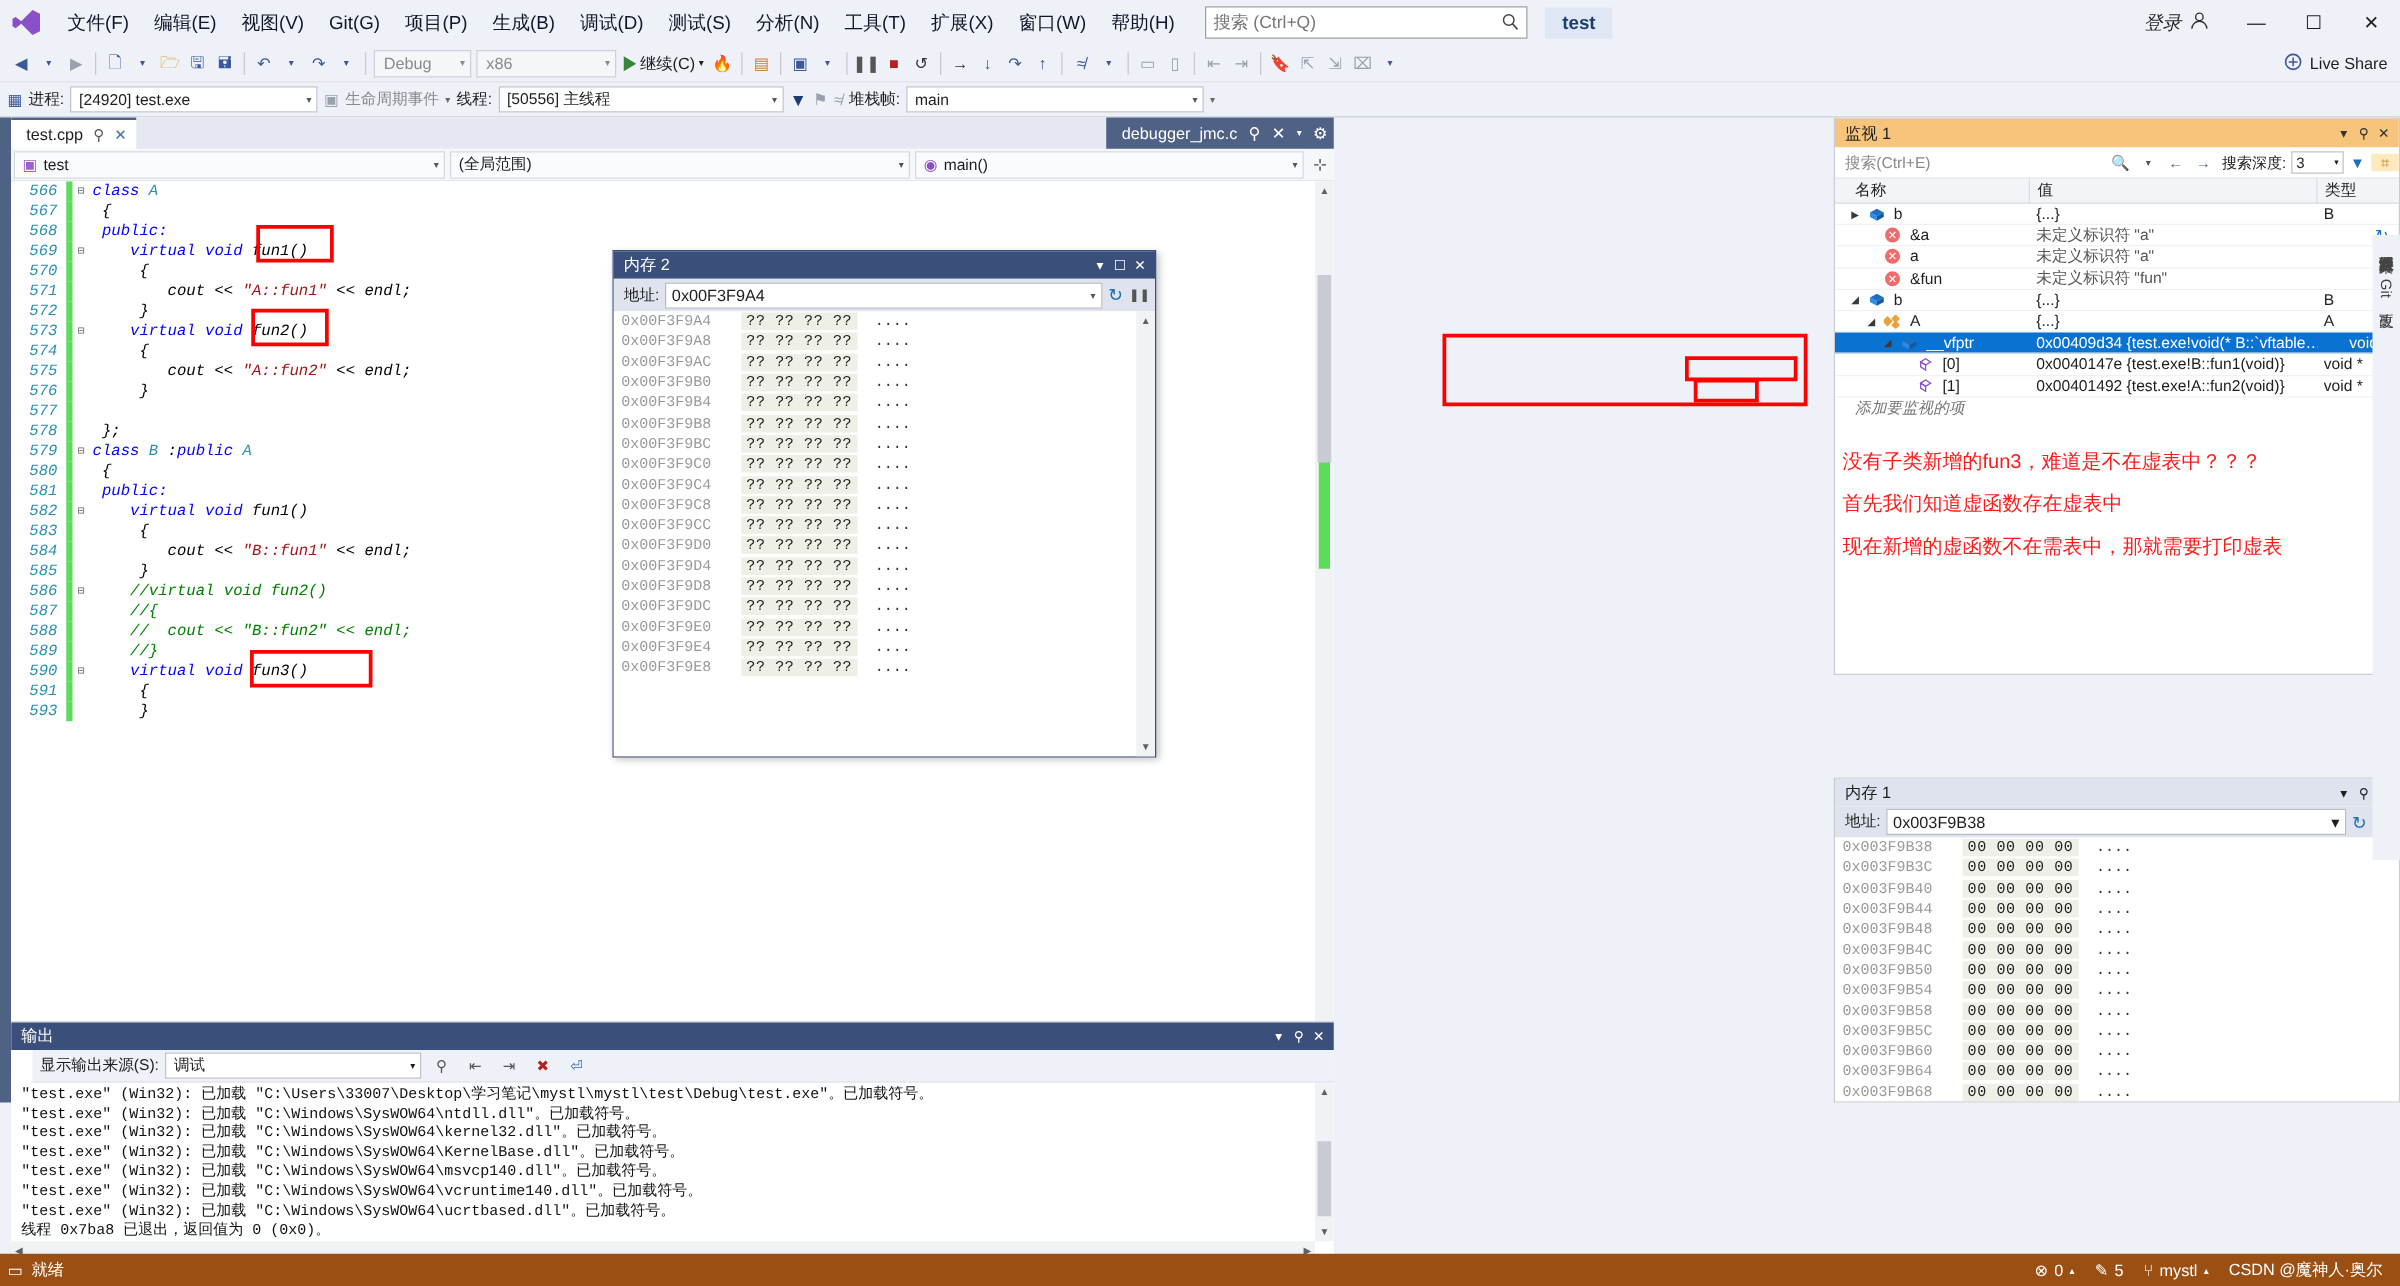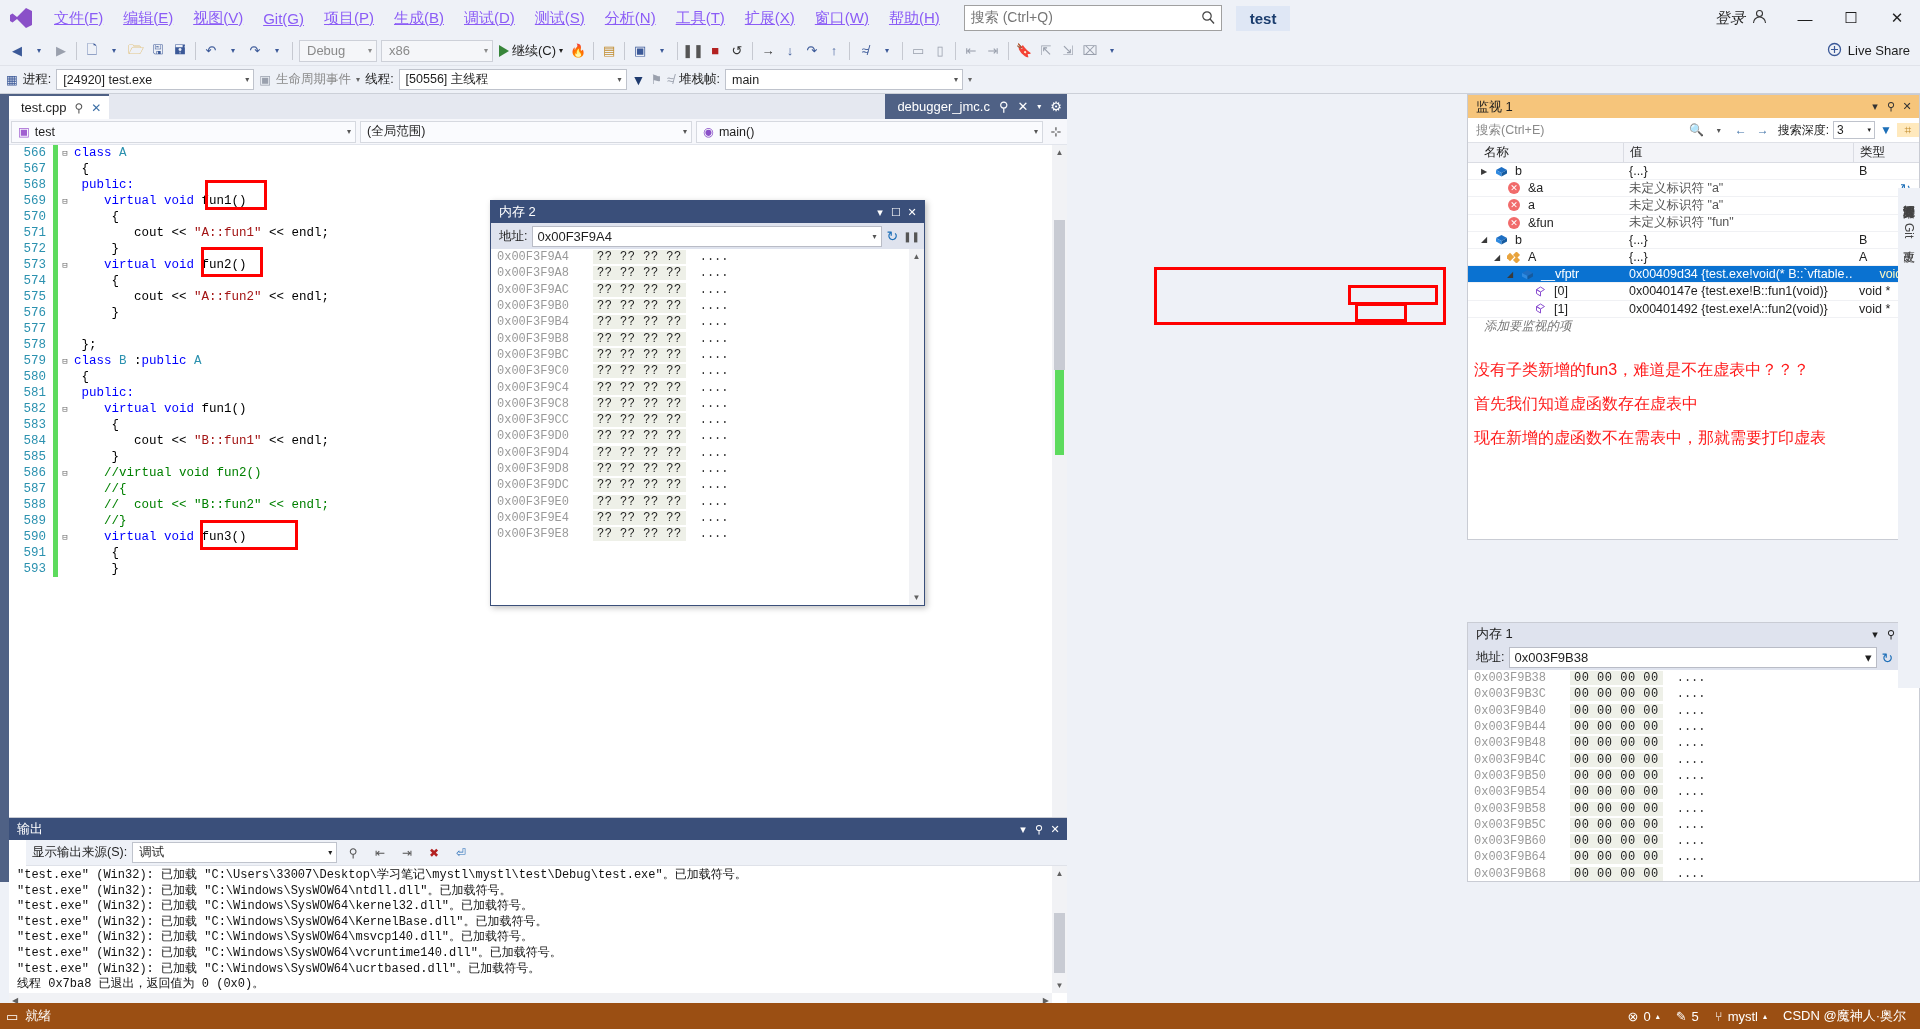--- a/index.html
+++ b/index.html
@@ -14,21 +14,21 @@
   }
   .row { display: flex; align-items: center; }
 
   
   #menubar {
     height: 36px; background: #eef1f7; display: flex; align-items: center;
     padding-left: 8px; position: relative;
   }
   #vs-logo { width: 26px; height: 26px; margin-right: 10px; display:flex; align-items:center; justify-content:center;}
   .menu-item {
-    padding: 5px 10px; font-size: 15px; color: #8b5cf6; cursor: default; white-space: nowrap; text-decoration: underline;
+    padding: 5px 10px; font-size: 15px; color: #0f172a; cursor: default; white-space: nowrap;
   }
   #search-box {
     margin-left: 14px; width: 258px; height: 26px; background: #fff;
     border: 1px solid #a0a0a0; display: flex; align-items: center;
     padding: 0 6px; font-size: 14px; color: #767676;
   }
   #search-box .sb-text { flex: 1; }
   #project-chip {
     margin-left: 14px; padding: 4px 14px; background: #dfe7f5; color: #1b3d6e;
     font-size: 15px; font-weight: bold;
@@ -95,21 +95,21 @@
     border-bottom: 1px solid #e2e5ec;
   }
   .nav-combo {
     height: 22px; background: #fafbfe; border: 1px solid #d6d9e0; margin: 0 2px;
     display: flex; align-items: center; padding: 0 4px 0 6px; justify-content: space-between;
     font-size: 12.5px; gap:6px;
   }
   .nav-combo .arr { font-size: 8px; color: #555; }
 
   
-  #code-wrap { position: absolute; top: 51px; left: 0; right: 0; bottom: 22px; background: #fff; overflow: hidden;}
+  #code-wrap { position: absolute; top: 51px; left: 0; right: 0; bottom: 22px; background: #fff; overflow: hidden; font-style: italic;}
   .code-line { height: 16px; display: flex; align-items: center; font-family: "Liberation Mono", monospace; font-size: 12.5px; white-space: pre;}
   .lnum { width: 44px; text-align: right; color: #2b91af; padding-right: 7px; flex: none;}
   .changebar { width: 5px; height: 16px; background: #5ddb5d; flex: none; }
   .glyph { width: 14px; flex: none; display:flex;align-items:center;justify-content:center; font-size: 9px; color:#666;}
   .ctext { padding-left: 2px; }
   .kw { color: #0000ff; }
   .str { color: #a31515; }
   .cmt { color: #008000; }
   .typ { color: #2b91af; }
   .pln { color: #000; }
@@ -425,21 +425,21 @@
     </div>
 
     <div id="navbar">
       <div class="nav-combo" style="width:345px">
         <span class="row" style="gap:5px">
           <span style="color:#a05fd0">▣</span>
           <span>test</span>
         </span>
         <span class="arr">▾</span>
       </div>
-      <div class="nav-combo" style="width:332px">
+      <div class="nav-combo" style="width:368px">
         <span>(全局范围)</span>
           <span class="arr">▾</span>
       </div>
       <div class="nav-combo" style="flex:1">
         <span class="row" style="gap:5px">
           <span style="color:#8a50c8">◉</span>
           <span>main()</span>
         </span>
         <span class="arr">▾</span>
       </div>

